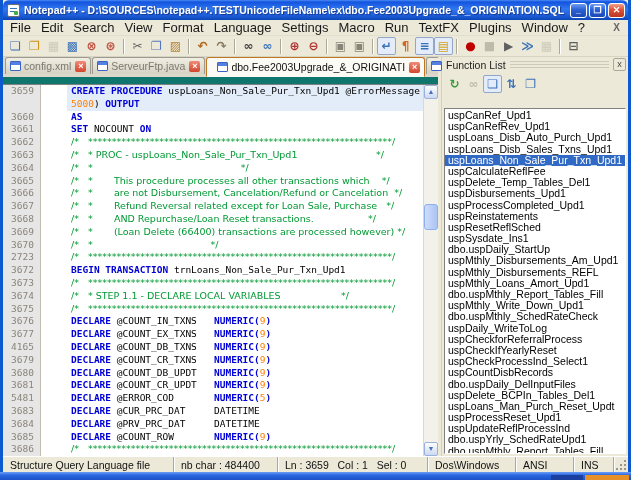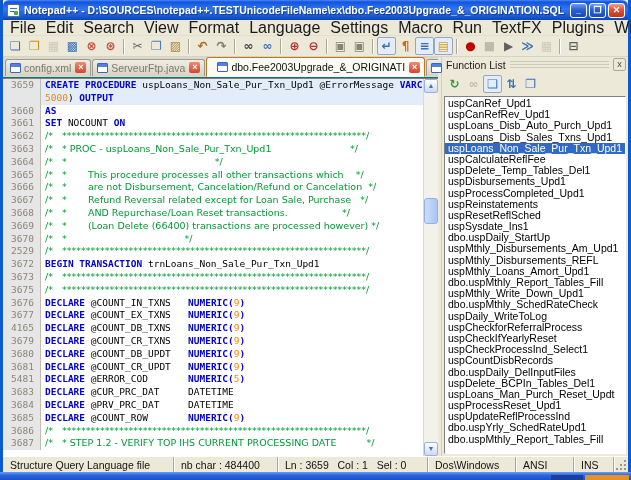--- a/index.html
+++ b/index.html
@@ -21,52 +21,52 @@
   .title-text{flex:1;font-size:10.5px;font-weight:bold;white-space:nowrap;overflow:hidden;
     text-shadow:1px 1px 1px #10348c;}
   .win-btn{width:17px;height:15px;margin-left:2px;border:1px solid #fff;border-radius:3px;
     font-size:9px;line-height:13px;text-align:center;color:#fff;font-weight:bold;
     background:linear-gradient(180deg,#6d9bf0,#2a5fd4 45%,#1b49b4);}
   .win-btn.close{background:linear-gradient(180deg,#f0a088,#dc5238 45%,#b93722);}
   
   .menu-bar{height:16px;flex:0 0 16px;display:flex;align-items:center;background:#ece9d8;
     border-bottom:1px solid #e2dfce;padding:0 2px;}
   .menu-items{display:flex;flex:1;}
-  .menu-item{font-size:16px;padding:1px 5px;color:#1a1a1a;}
+  .menu-item{font-size:13px;padding:1px 5px;color:#1a1a1a;}
   .menu-close{font-size:10px;color:#666;padding:0 6px;font-weight:bold;}
   
   .toolbar{height:21px;flex:0 0 21px;display:flex;align-items:center;background:#ece9d8;
     padding:0 3px;border-bottom:1px solid #d8d4c4;}
   .tb-btn{width:19px;height:18px;display:flex;align-items:center;justify-content:center;
     border:1px solid transparent;border-radius:2px;}
   .tb-btn.pressed{border:1px solid #94a6c8;background:#e3ecf8;}
   .tb-btn.disabled{opacity:.55;}
   .tb-glyph{font-family:"DejaVu Sans",sans-serif;font-size:12px;line-height:12px;font-weight:bold;}
   .tb-sep{width:2px;height:15px;margin:0 3px;border-left:1px solid #aca899;border-right:1px solid #fff;}
   
   .main{flex:1;display:flex;min-height:0;}
   .left-col{flex:1;min-width:0;display:flex;flex-direction:column;}
   
-  .tab-bar{height:28px;flex:0 0 20px;display:flex;align-items:center;background:#dcd8cc;
-    border-bottom:1px solid #0f766e;padding-left:2px;}
+  .tab-bar{height:28px;flex:0 0 20px;display:flex;align-items:flex-start;background:#dcd8cc;
+    border-bottom:7px solid #0f766e;padding-left:2px;}
   .tab{display:flex;align-items:center;height:17px;margin-right:1px;padding:0 4px;
     background:linear-gradient(180deg,#f0ede2,#d6d2c4);border:1px solid #9c9a90;border-bottom:none;
     border-radius:3px 3px 0 0;font-size:10.5px;color:#7c7a70;white-space:nowrap;}
   .tab.active{height:20px;background:#fbfaf5;border:1px solid #c07820;border-bottom:1px solid #fbfaf5;
     color:#111;padding-left:10px;}
   .tab-icon{width:11px;height:10px;background:#fff;border:1px solid #3a62c8;border-radius:1px;
     margin-right:3px;position:relative;flex:0 0 11px;}
   .tab-icon::before{content:"";position:absolute;left:0;top:0;right:0;height:3px;background:#5580e0;}
   .tab-close{width:11px;height:11px;margin-left:4px;border-radius:2px;
     background:linear-gradient(180deg,#ef8a76,#d4452e);color:#fff;font-size:9px;line-height:10px;
     text-align:center;font-weight:bold;}
   
   .editor{flex:1;display:flex;min-height:0;background:#fff;border-top:1px solid #808080;}
   .code-col{flex:1;min-width:0;overflow:hidden;}
-  .ed-row{display:flex;height:12.8px;line-height:12.8px;white-space:pre;}
+  .ed-row{display:flex;height:12.8px;line-height:12.8px;white-space:pre;gap:26px;}
   .ed-row .ln{flex:0 0 38px;background:#e6e6e6;border-right:1px solid #c0bcb0;color:#8a8578;
     font-family:"DejaVu Sans Mono",monospace;font-size:9.5px;text-align:right;padding-right:6px;}
   .ed-row .code{flex:1;min-width:0;font-family:"DejaVu Sans Mono",monospace;font-size:9.5px;
     padding-left:4px;color:#000;}
   .ed-row.cur .code{background:#e3edf9;}
   .c-kw{color:#0000d6;font-weight:bold;}
   .c-num{color:#ff8000;}
   .c-cm{color:#009933;font-family:"DejaVu Sans",sans-serif;font-size:9.5px;}
   .c-id{color:#000;}
   
@@ -83,21 +83,21 @@
   
   .func-panel{flex:0 0 150px;display:flex;flex-direction:column;background:#ece9d8;
     border-left:1px solid #d4d0c0;}
   .fp-title{height:15px;flex:0 0 15px;display:flex;align-items:center;padding:0 2px 0 4px;
     font-size:10.5px;color:#222;}
   .fp-grip{flex:1;height:7px;margin:0 4px;
     background:repeating-linear-gradient(180deg,#cdc9b8 0,#cdc9b8 1px,transparent 1px,transparent 3px);}
   .fp-close{width:13px;height:13px;border:1px solid #aca899;border-radius:2px;background:#ece9d8;
     font-size:9px;line-height:11px;text-align:center;color:#444;}
   .fp-toolbar{height:24px;flex:0 0 24px;display:flex;align-items:center;padding:0 3px;}
-  .fp-list{flex:1;margin:0 2px 2px 2px;background:#fff;border:1px solid #808080;
+  .fp-list{flex:1;margin:12px 2px 2px 2px;background:#fff;border:1px solid #808080;
     border-right-color:#fff;border-bottom-color:#fff;overflow:hidden;padding:1px 0;}
   .fl-item{height:11.2px;line-height:11.2px;font-size:10.5px;padding:0 3px;white-space:nowrap;
     color:#000;}
   .fl-item.selected{background:#316ac5;color:#fff;}
   
   .status-bar{height:16px;flex:0 0 16px;display:flex;align-items:stretch;background:#ece9d8;
     border-top:1px solid #fff;font-size:10.5px;color:#111;}
   .sb-field{display:flex;align-items:center;padding:0 7px;white-space:pre;border-left:1px solid #aca899;
     box-shadow:inset 1px 0 0 #fff;}
   .sb-field:first-child{border-left:none;box-shadow:none;flex:1;}
@@ -271,23 +271,24 @@
             <div class="ed-row"><span class="ln">3661</span><span class="code"><span class="c-kw">SET</span><span class="c-id"> NOCOUNT </span><span class="c-kw">ON</span></span></div>
             <div class="ed-row"><span class="ln">3662</span><span class="code"><span class="c-cm">/*   ****************************************************************/</span></span></div>
             <div class="ed-row"><span class="ln">3663</span><span class="code"><span class="c-cm">/*   * PROC - uspLoans_Non_Sale_Pur_Txn_Upd1                          */</span></span></div>
             <div class="ed-row"><span class="ln">3664</span><span class="code"><span class="c-cm">/*   *                                                 */</span></span></div>
             <div class="ed-row"><span class="ln">3665</span><span class="code"><span class="c-cm">/*   *       This procedure processes all other transactions which    */</span></span></div>
             <div class="ed-row"><span class="ln">3666</span><span class="code"><span class="c-cm">/*   *       are not Disbursement, Cancelation/Refund or Cancelation  */</span></span></div>
             <div class="ed-row"><span class="ln">3667</span><span class="code"><span class="c-cm">/*   *       Refund Reversal related except for Loan Sale, Purchase   */</span></span></div>
             <div class="ed-row"><span class="ln">3668</span><span class="code"><span class="c-cm">/*   *       AND Repurchase/Loan Reset transactions.                  */</span></span></div>
             <div class="ed-row"><span class="ln">3669</span><span class="code"><span class="c-cm">/*   *       (Loan Delete (66400) transactions are processed however) */</span></span></div>
             <div class="ed-row"><span class="ln">3670</span><span class="code"><span class="c-cm">/*   *                                       */</span></span></div>
-            <div class="ed-row"><span class="ln">2529</span><span class="code"><span class="c-cm">/*   ****************************************************************/</span></span></div>
+            <div class="ed-row"><span class="ln">2723</span><span class="code"><span class="c-cm">/*   ****************************************************************/</span></span></div>
             <div class="ed-row"><span class="ln">3672</span><span class="code"><span class="c-kw">BEGIN TRANSACTION</span><span class="c-id"> trnLoans_Non_Sale_Pur_Txn_Upd1</span></span></div>
             <div class="ed-row"><span class="ln">3673</span><span class="code"><span class="c-cm">/*   ****************************************************************/</span></span></div>
+            <div class="ed-row"><span class="ln">3674</span><span class="code"><span class="c-cm">/*   * STEP 1.1 - DECLARE LOCAL VARIABLES                    */</span></span></div>
             <div class="ed-row"><span class="ln">3675</span><span class="code"><span class="c-cm">/*   ****************************************************************/</span></span></div>
             <div class="ed-row"><span class="ln">3676</span><span class="code"><span class="c-kw">DECLARE</span><span class="c-id"> @COUNT_IN_TXNS   </span><span class="c-kw">NUMERIC(</span><span class="c-num">9</span><span class="c-kw">)</span></span></div>
             <div class="ed-row"><span class="ln">3677</span><span class="code"><span class="c-kw">DECLARE</span><span class="c-id"> @COUNT_EX_TXNS   </span><span class="c-kw">NUMERIC(</span><span class="c-num">9</span><span class="c-kw">)</span></span></div>
             <div class="ed-row"><span class="ln">4165</span><span class="code"><span class="c-kw">DECLARE</span><span class="c-id"> @COUNT_DB_TXNS   </span><span class="c-kw">NUMERIC(</span><span class="c-num">9</span><span class="c-kw">)</span></span></div>
             <div class="ed-row"><span class="ln">3679</span><span class="code"><span class="c-kw">DECLARE</span><span class="c-id"> @COUNT_CR_TXNS   </span><span class="c-kw">NUMERIC(</span><span class="c-num">9</span><span class="c-kw">)</span></span></div>
             <div class="ed-row"><span class="ln">3680</span><span class="code"><span class="c-kw">DECLARE</span><span class="c-id"> @COUNT_DB_UPDT   </span><span class="c-kw">NUMERIC(</span><span class="c-num">9</span><span class="c-kw">)</span></span></div>
             <div class="ed-row"><span class="ln">3681</span><span class="code"><span class="c-kw">DECLARE</span><span class="c-id"> @COUNT_CR_UPDT   </span><span class="c-kw">NUMERIC(</span><span class="c-num">9</span><span class="c-kw">)</span></span></div>
             <div class="ed-row"><span class="ln">5481</span><span class="code"><span class="c-kw">DECLARE</span><span class="c-id"> @ERROR_COD       </span><span class="c-kw">NUMERIC(</span><span class="c-num">5</span><span class="c-kw">)</span></span></div>
             <div class="ed-row"><span class="ln">3683</span><span class="code"><span class="c-kw">DECLARE</span><span class="c-id"> @CUR_PRC_DAT     DATETIME</span></span></div>
             <div class="ed-row"><span class="ln">3684</span><span class="code"><span class="c-kw">DECLARE</span><span class="c-id"> @PRV_PRC_DAT     DATETIME</span></span></div>

